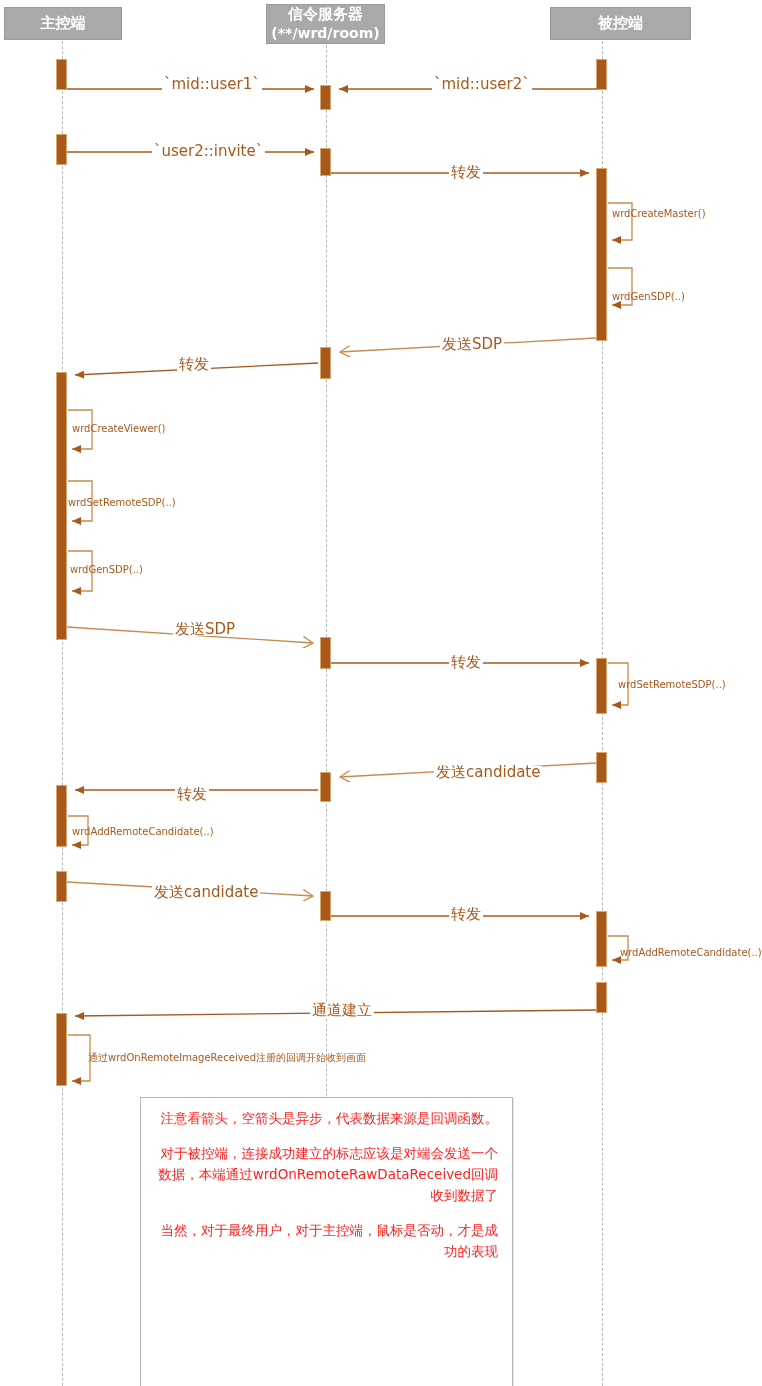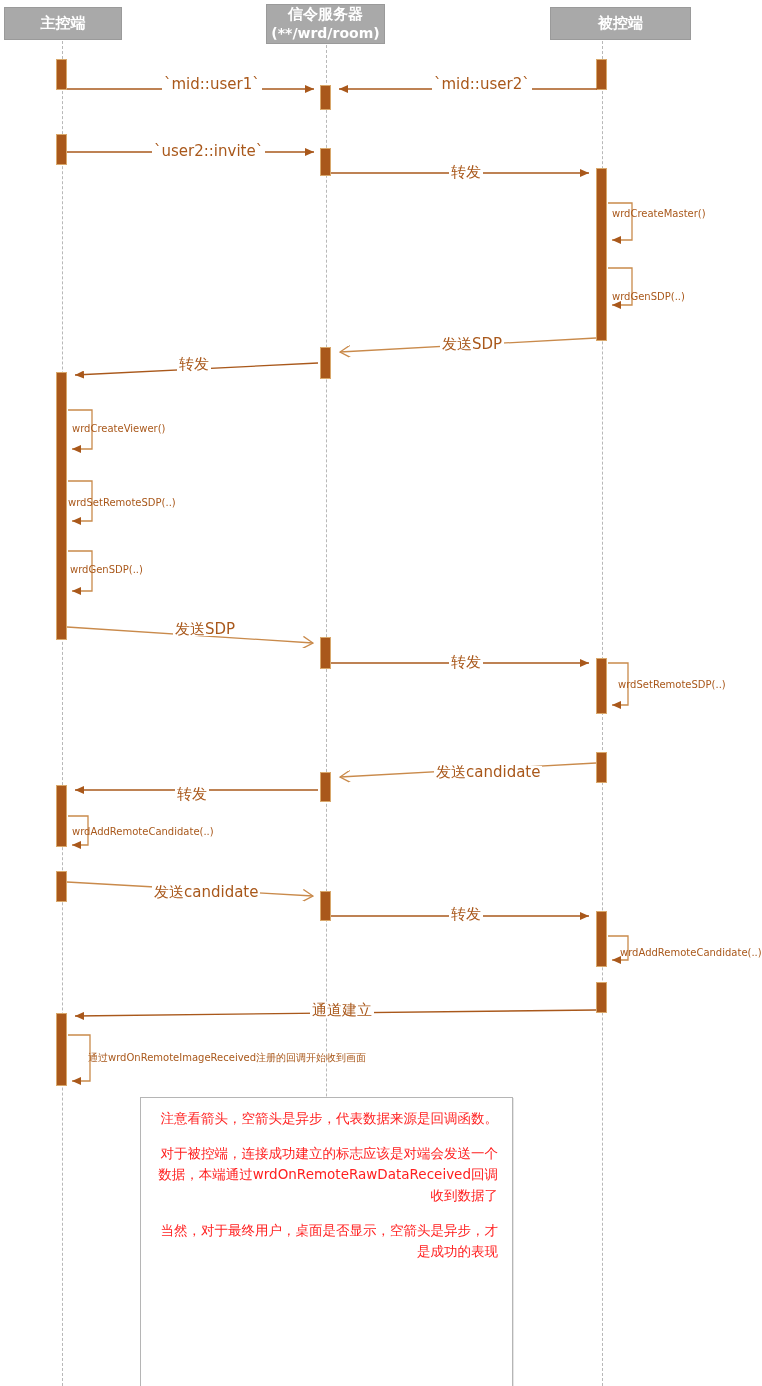--- a/index.html
+++ b/index.html
@@ -227,16 +227,16 @@
   <div class="self-label" style="left:68px;  top:496px;">wrdSetRemoteSDP(..)</div>
   <div class="self-label" style="left:70px;  top:563px;">wrdGenSDP(..)</div>
   <div class="self-label" style="left:618px; top:678px;">wrdSetRemoteSDP(..)</div>
   <div class="self-label" style="left:72px;  top:825px;">wrdAddRemoteCandidate(..)</div>
   <div class="self-label" style="left:620px; top:946px;">wrdAddRemoteCandidate(..)</div>
   <div class="self-label" style="left:88px;  top:1051px;">通过wrdOnRemoteImageReceived注册的回调开始收到画面</div>
 
   <div class="note-box" style="left:140px; top:1097px; width:373px; height:351px;text-align:right;">
     <p>注意看箭头，空箭头是异步，代表数据来源是回调函数。</p>
     <p>对于被控端，连接成功建立的标志应该是对端会发送一个数据，本端通过wrdOnRemoteRawDataReceived回调收到数据了</p>
-    <p>当然，对于最终用户，桌面是否显示，空箭头是异步，才是成功的表现</p>
+    <p>当然，对于最终用户，对于主控端，鼠标是否动，才是成功的表现</p>
   </div>
 
 </div>
 
 </body></html>

